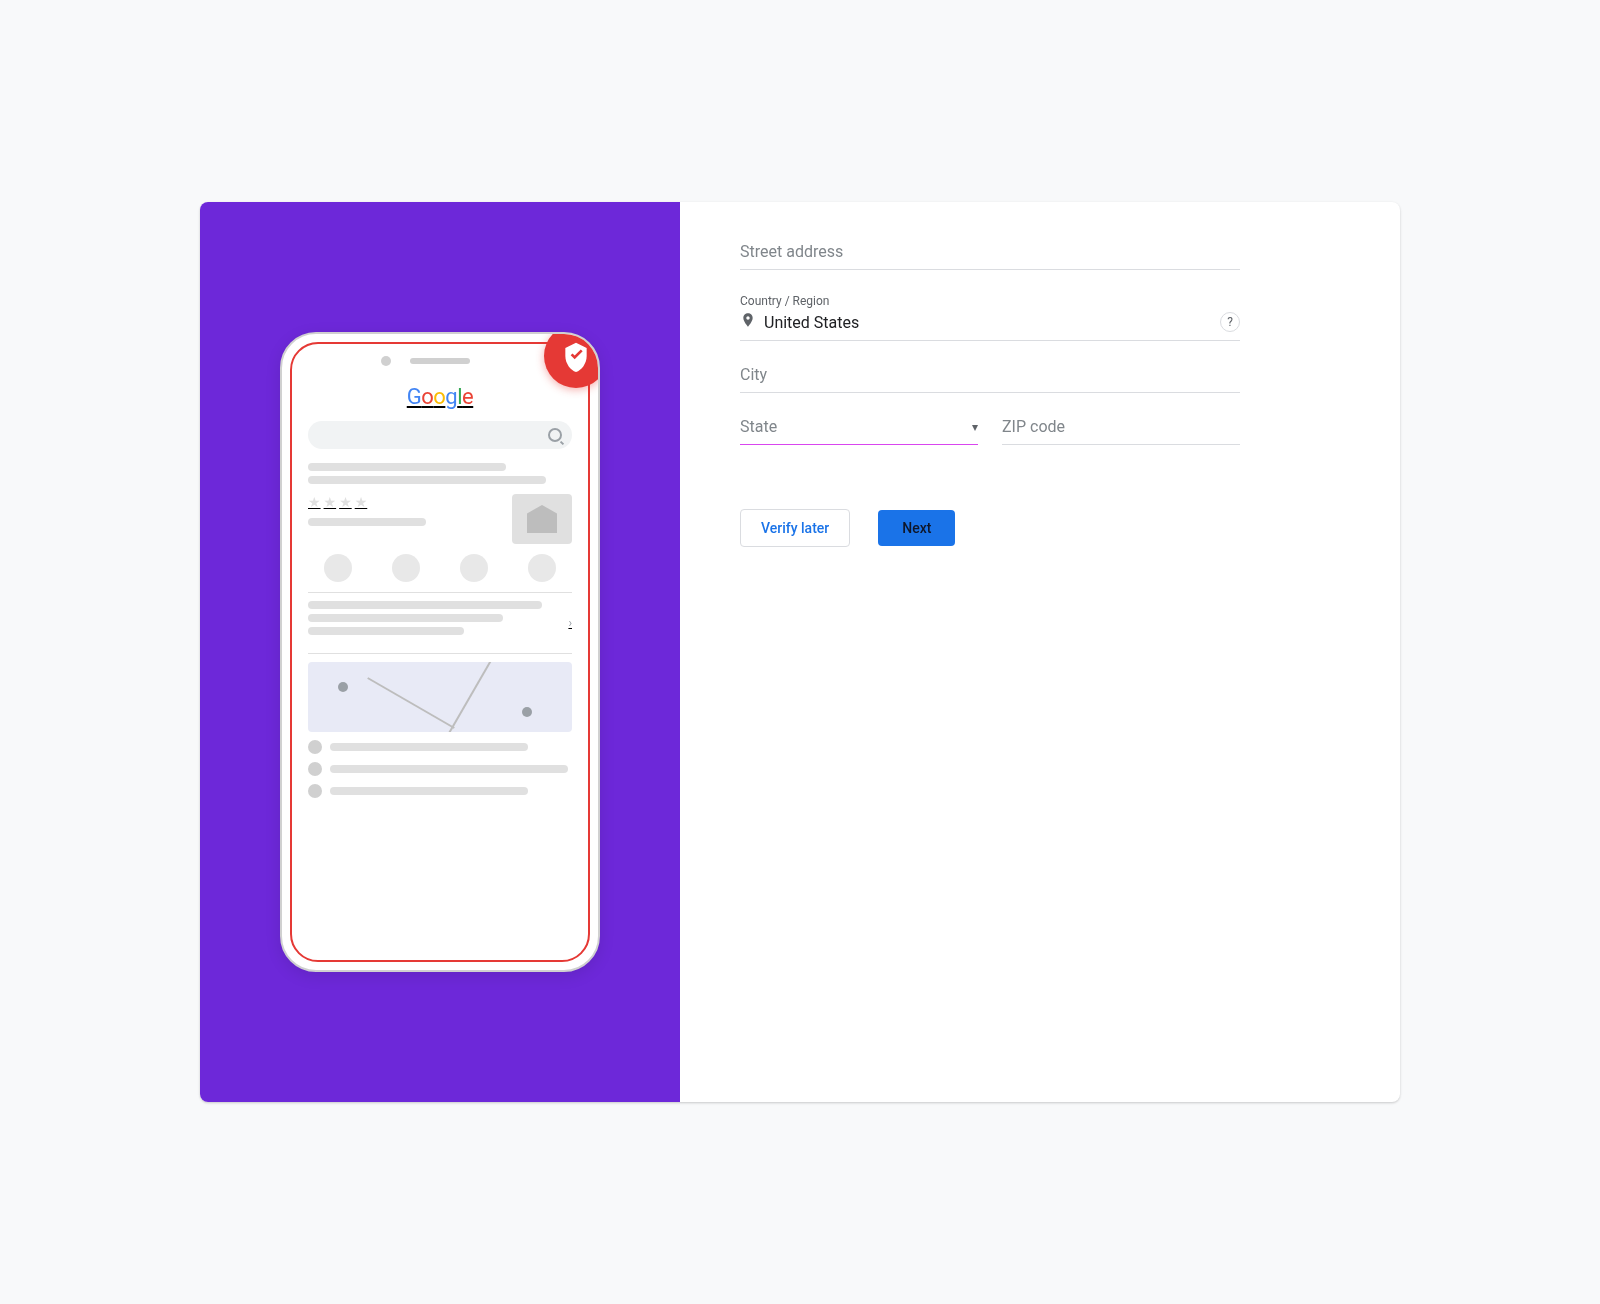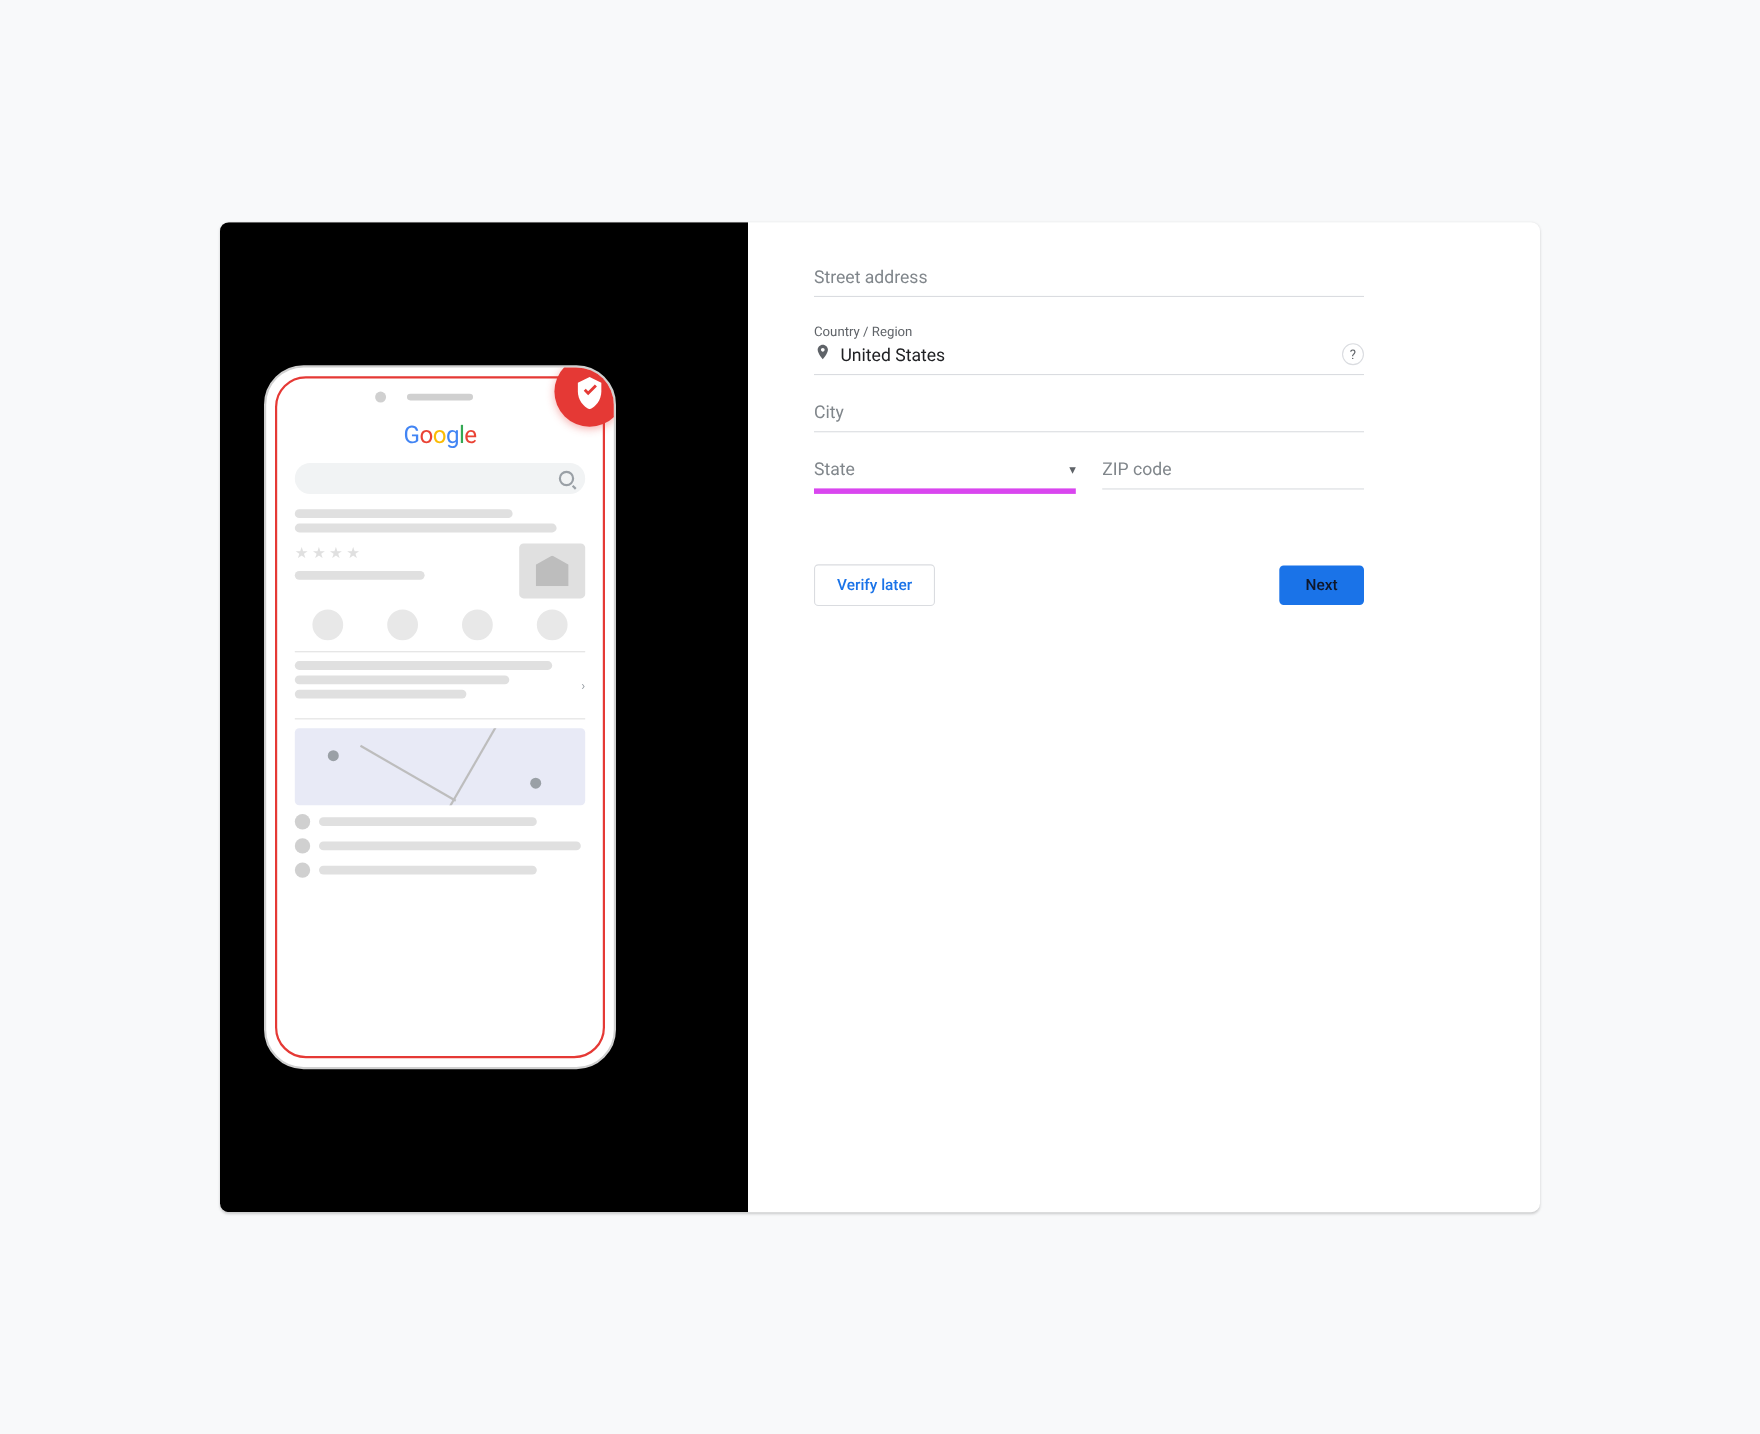--- a/index.html
+++ b/index.html
@@ -19,26 +19,27 @@
       display: flex;
       width: 1200px;
       min-height: 900px;
       overflow: hidden;
     }
 
     
     .left-panel {
       width: 480px;
       min-width: 480px;
-      background: #000000;
-      display: flex;
-      align-items: center;
-      justify-content: flex-start;
+      background: #6d28d9;
+      display: flex;
+      align-items: center;
+      justify-content: center;
       padding: 40px;
       position: relative;
+      text-decoration: underline;
     }
     .phone-mockup {
       width: 320px;
       height: 640px;
       background: #fff;
       border-radius: 36px;
       border: 2px solid #d0d0d0;
       box-shadow: 0 4px 16px rgba(0,0,0,0.1);
       position: relative;
       overflow: hidden;
@@ -345,21 +346,21 @@
     .form-row-two {
       display: flex;
       gap: 24px;
     }
     .form-row-two .form-group {
       flex: 1;
     }
     .select-wrapper {
       display: flex;
       align-items: center;
-      border-bottom: 5px solid #d946ef;
+      border-bottom: 1px solid #d946ef;
       padding-bottom: 8px;
       justify-content: flex-end;
     }
     .form-select {
       border: none;
       outline: none;
       font-size: 16px;
       color: #80868b;
       flex: 1;
       background: transparent;
@@ -368,22 +369,22 @@
       cursor: pointer;
     }
     .dropdown-arrow {
       color: #5f6368;
       font-size: 12px;
       pointer-events: none;
     }
     .actions-row {
       display: flex;
       align-items: center;
-      justify-content: space-between;
-      gap: 8px;
+      justify-content: flex-start;
+      gap: 28px;
       margin-top: 40px;
       max-width: 500px;
     }
     .btn-verify-later {
       padding: 10px 20px;
       border: 1px solid #dadce0;
       border-radius: 4px;
       background: #fff;
       color: #1a73e8;
       font-size: 14px;

